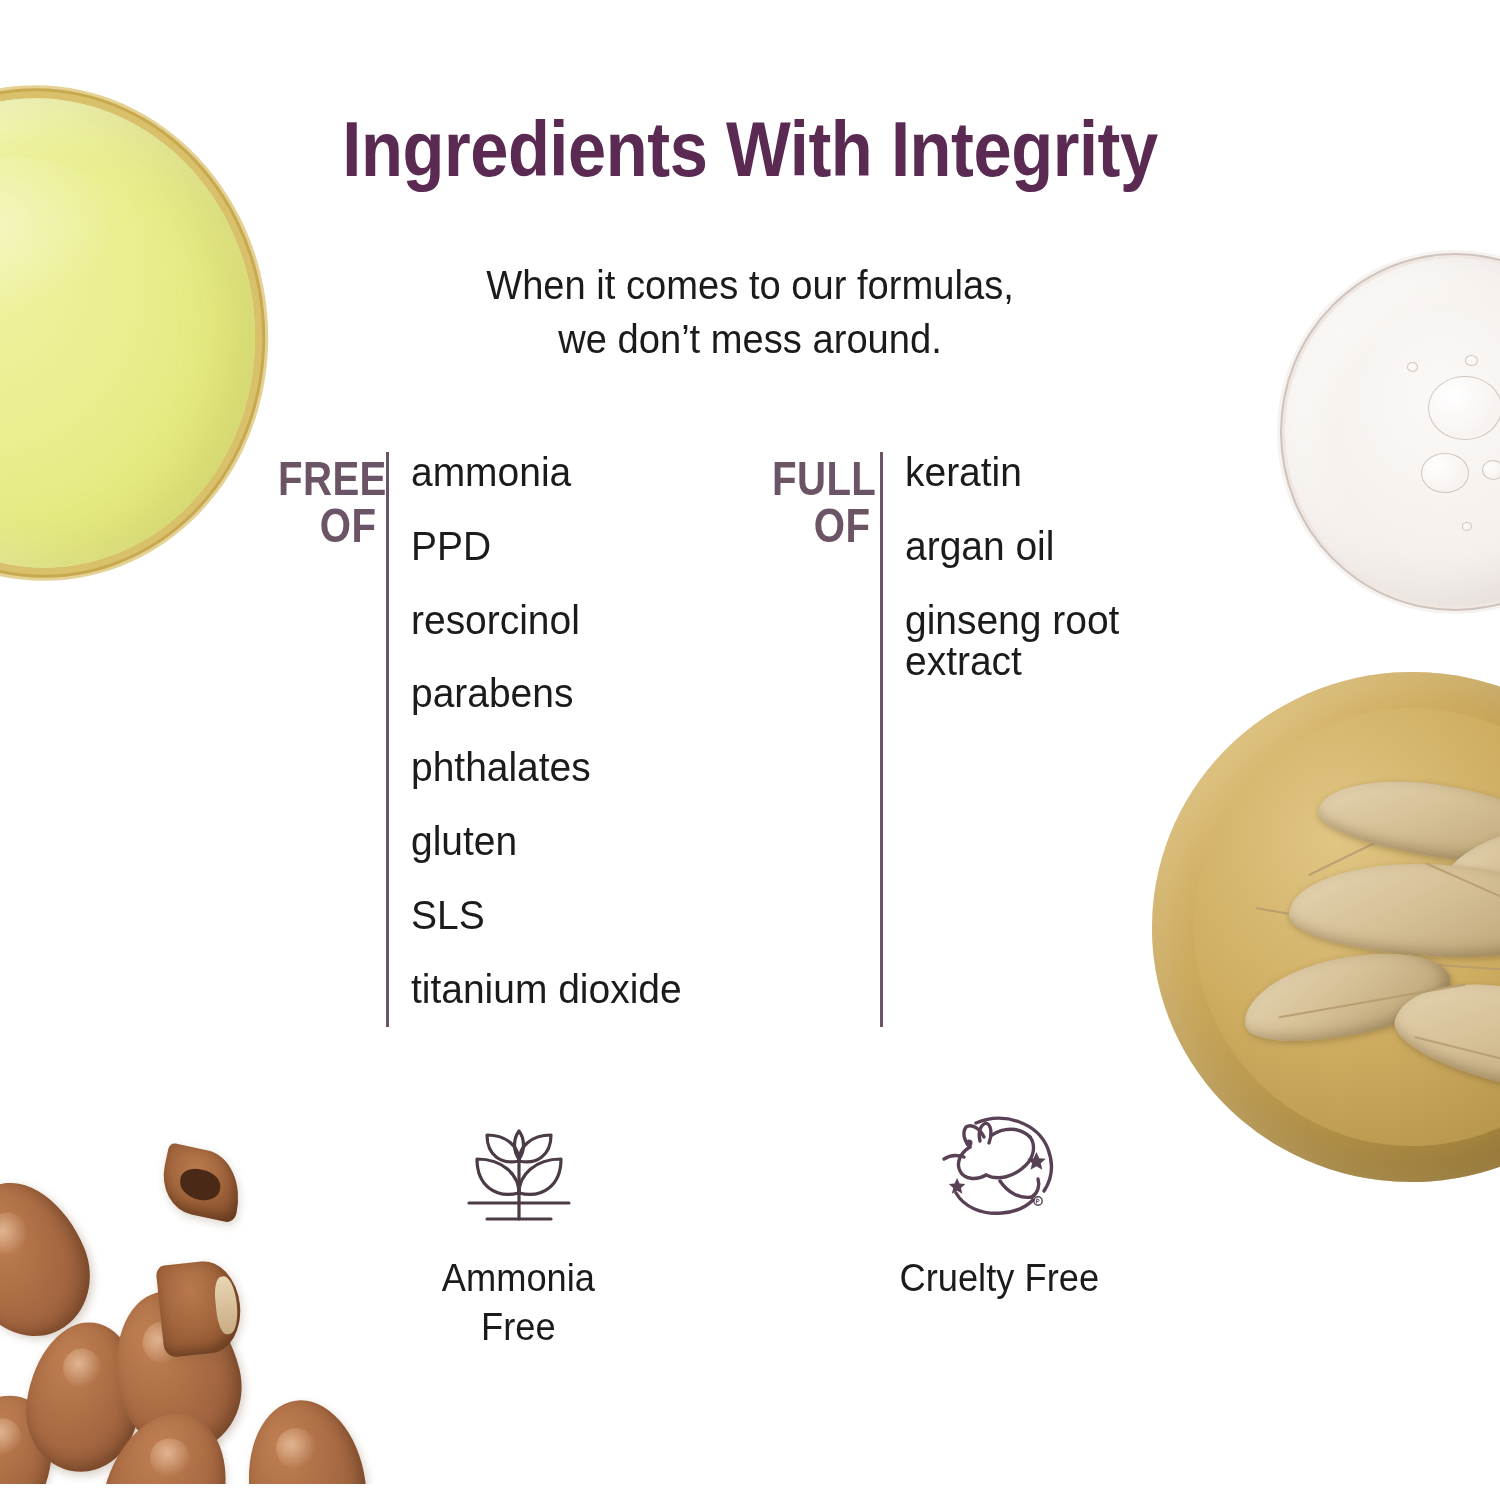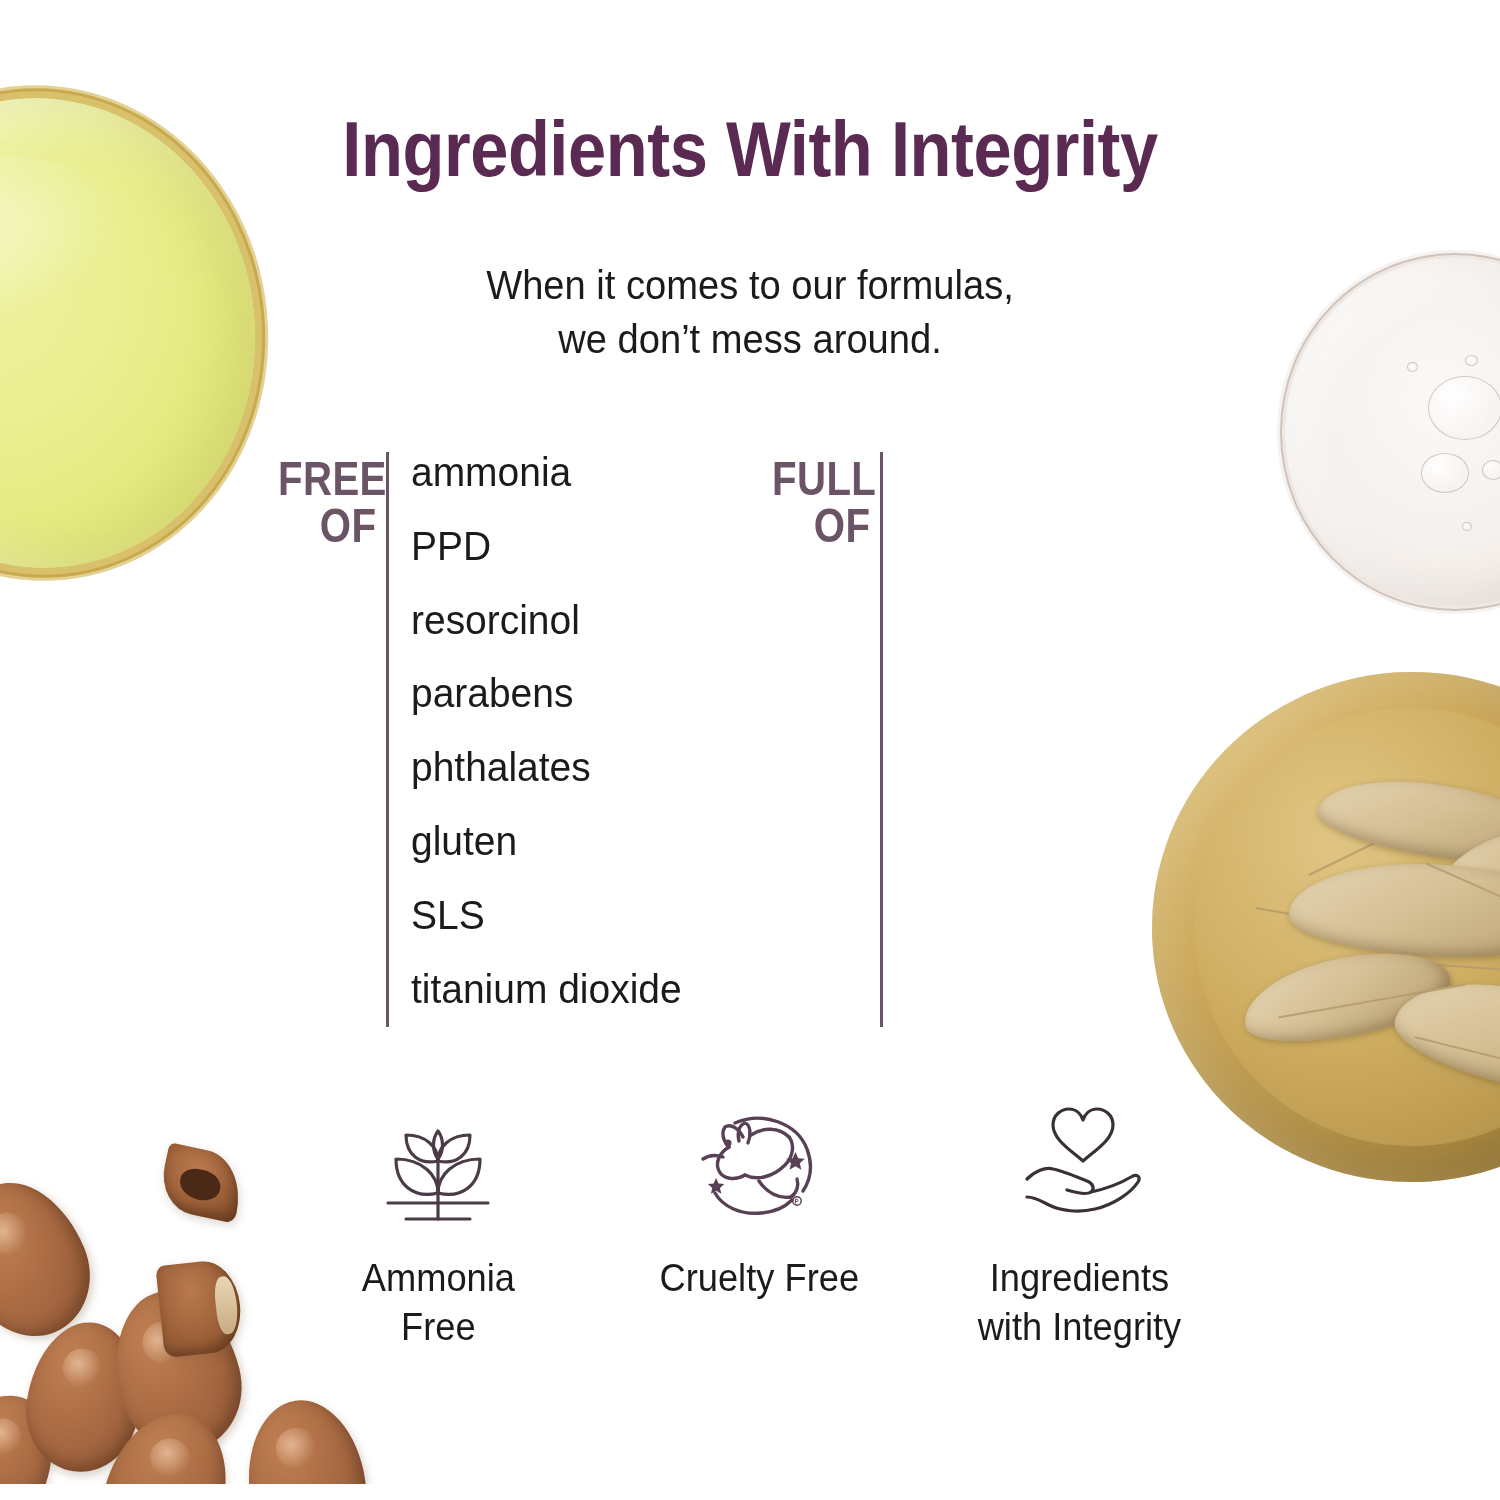--- a/index.html
+++ b/index.html
@@ -355,20 +355,25 @@
         <li>titanium dioxide</li>
       </ul>
     </div>
 
     <div class="col col-full">
       <div class="col-tag">
         <span class="w1">FULL</span>
         <span class="w2">OF</span>
       </div>
       <div class="col-rule"></div>
+      <ul class="col-list">
+        <li>keratin</li>
+        <li>argan oil</li>
+        <li class="wrap">ginseng root extract</li>
+      </ul>
     </div>
 
   </div>
 
   <div class="badges">
 
     <div class="badge">
       <div class="badge-icon">
         <svg width="128" height="130" viewBox="0 0 128 130" fill="none" stroke="#4a3b47" stroke-width="3.2" stroke-linecap="round" stroke-linejoin="round">
           <path d="M64 30 C70 38 70 50 64 58 C58 50 58 38 64 30 Z"></path>
@@ -406,29 +411,16 @@
           <circle cx="104" cy="100" r="4.2" stroke-width="1.4"></circle>
           <path d="M102.4 102.2 v-4 h1.8 a1.3 1.3 0 0 1 0 2.4 h-1.8" stroke-width="1"></path>
         </svg>
       </div>
       <div class="badge-label">
         <span>Cruelty Free</span>
         <span class="l2"></span>
       </div>
     </div>
 
-    <div class="badge">
-      <div class="badge-icon">
-        <svg width="142" height="130" viewBox="0 0 142 130" fill="none" stroke="#3a3038" stroke-width="3.2" stroke-linecap="round" stroke-linejoin="round">
-          <path d="M74 60 C60 48 44 38 44 24 C44 14 52 8 60 8 C67 8 72 13 74 19 C76 13 81 8 88 8 C96 8 104 14 104 24 C104 38 88 48 74 60 Z"></path>
-          <path d="M18 78 C26 70 36 66 44 68 C54 70 68 76 78 80 C84 82 86 88 82 91 C78 94 68 92 58 89"></path>
-          <path d="M82 91 C96 88 112 82 122 76 C128 72 132 76 129 81 C122 92 104 104 86 108 C70 112 52 110 40 104 C32 100 26 96 18 96"></path>
-        </svg>
-      </div>
-      <div class="badge-label">
-        <span>Ingredients</span>
-        <span class="l2">with Integrity</span>
-      </div>
-    </div>
 
   </div>
 
 </div>
 
 </body></html>

